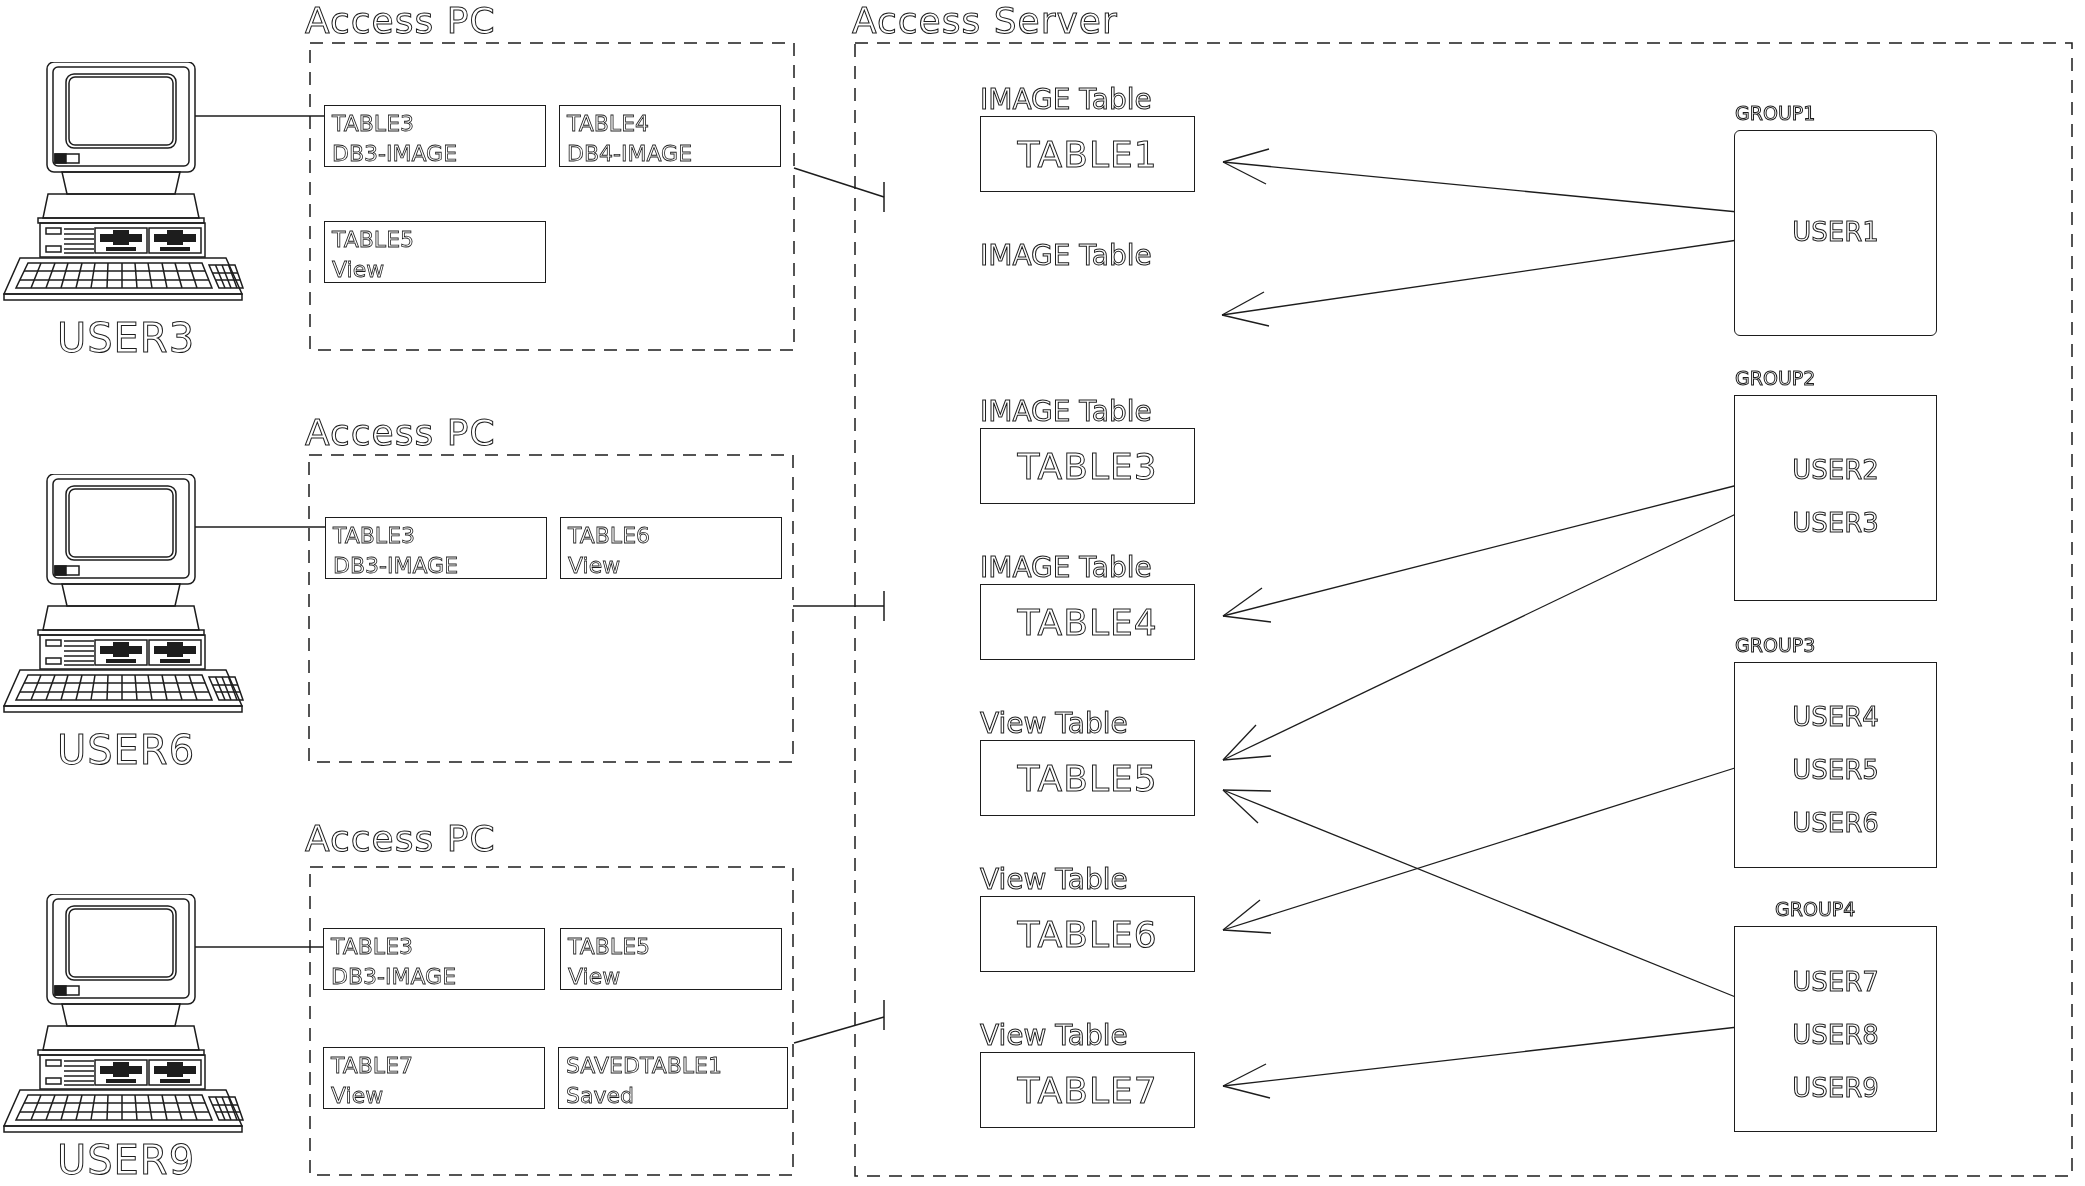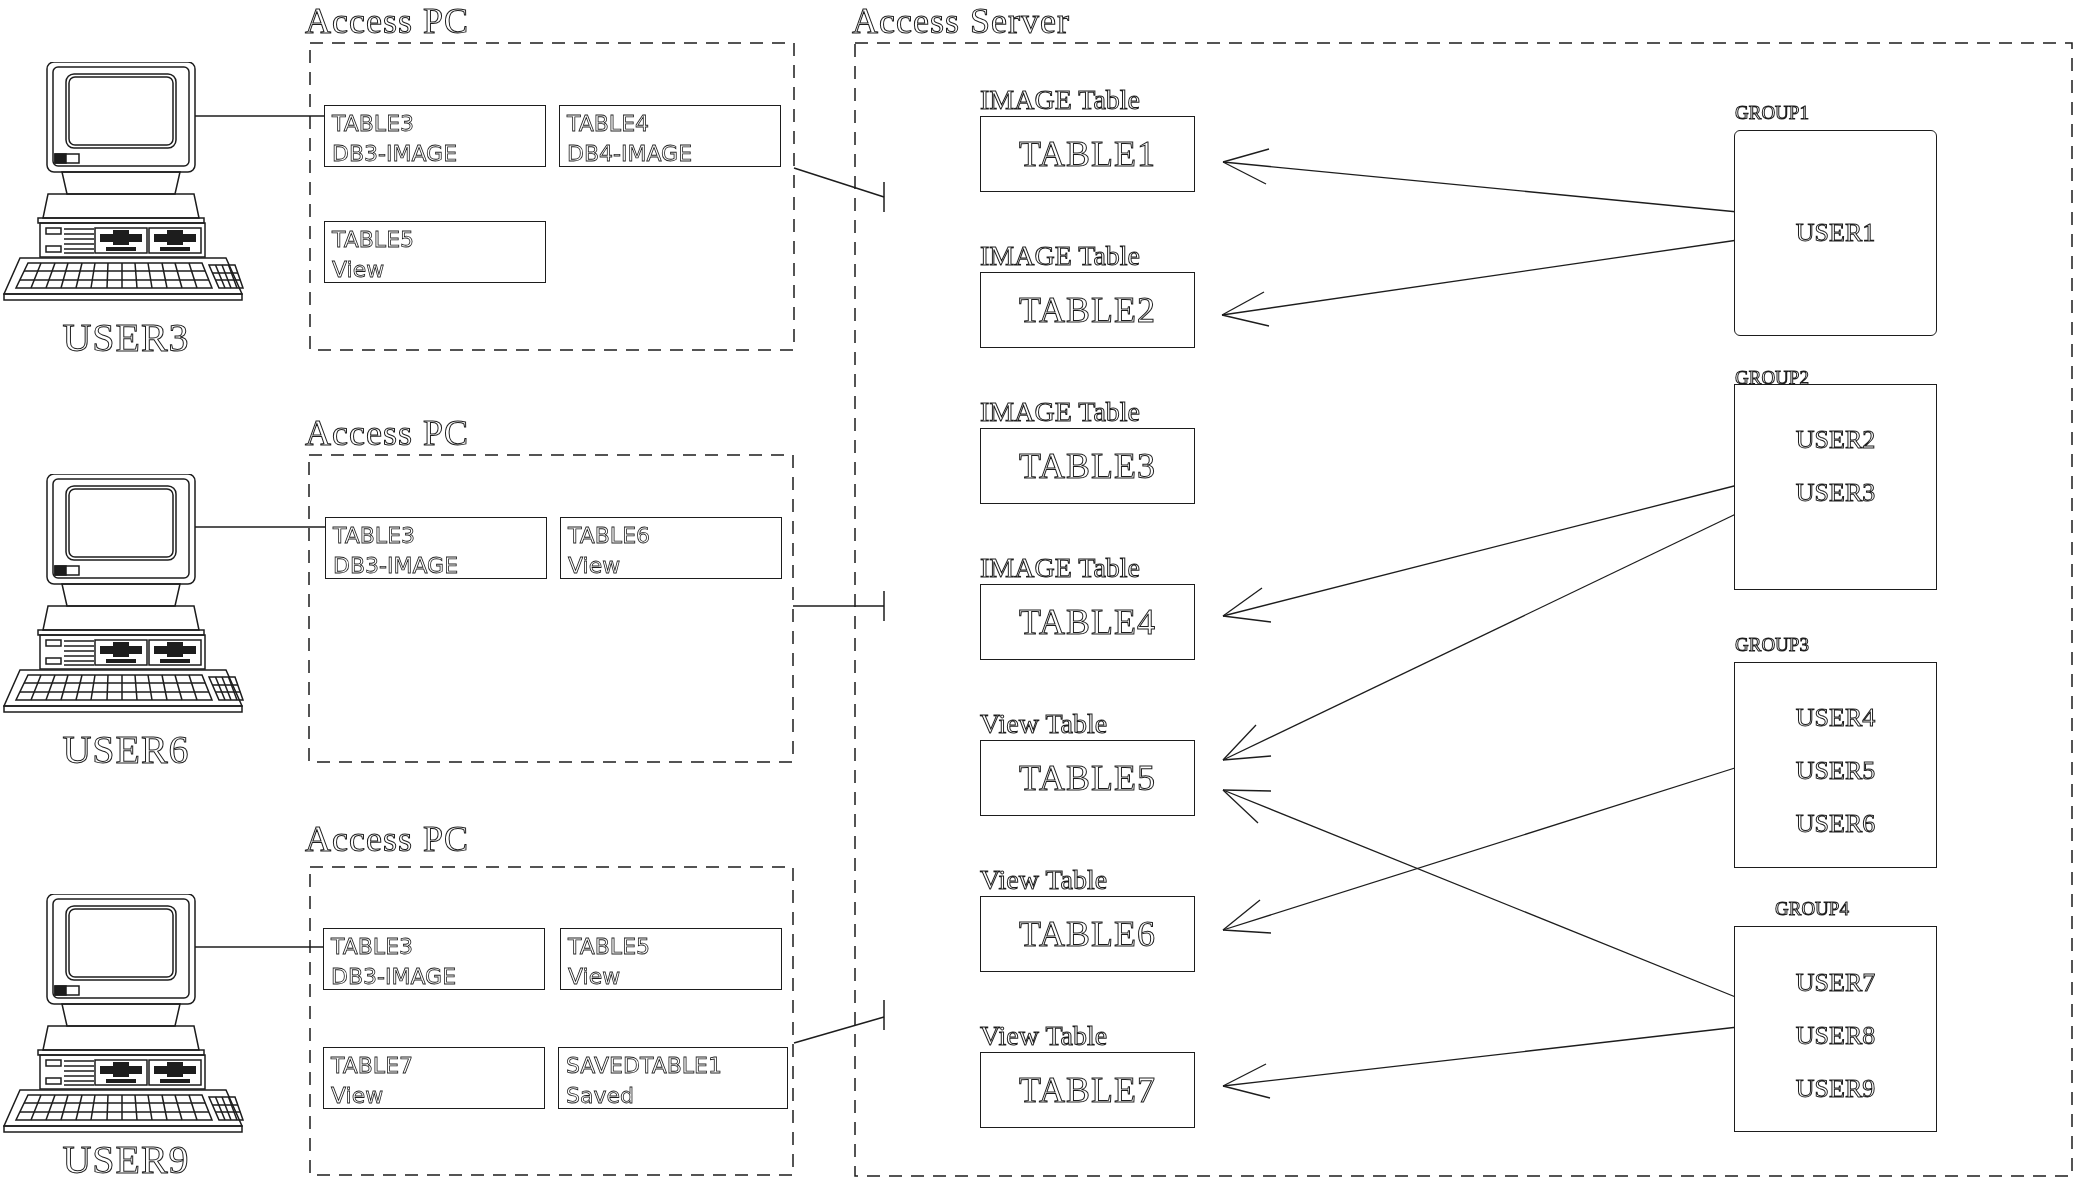--- a/index.html
+++ b/index.html
@@ -9,21 +9,20 @@
     font-family:"DejaVu Sans", sans-serif;
   }
   svg.overlay { position:absolute; left:0; top:0; width:2085px; height:1186px; }
   .abs { position:absolute; }
   
   .hollow {
     color:#0369a1;
     -webkit-text-fill-color:transparent;
     -webkit-text-stroke:1px #1d1d1d;
     white-space:nowrap;
-    font-family:Liberation Serif, serif;
   }
   .hollow-sm {
     color:#1d1d1d;
     -webkit-text-fill-color:transparent;
     -webkit-text-stroke:0.8px #1d1d1d;
     white-space:nowrap;
   }
   .title { font-size:36px; line-height:38px; letter-spacing:1px; }
   .pc-cell {
     position:absolute; width:222px; height:62px;
@@ -227,23 +226,20 @@
     <div class="ln hollow-sm">SAVEDTABLE1</div>
     <div class="ln hollow-sm">Saved</div>
   </div>
 
   <div class="abs hollow srv-label" style="left:980px; top:85px;">IMAGE Table</div>
   <div class="srv-box" style="left:980px; top:116px;">
     <span class="nm hollow">TABLE1</span>
   </div>
 
   <div class="abs hollow srv-label" style="left:980px; top:241px;">IMAGE Table</div>
-  <div class="srv-box" style="left:980px; top:272px;">
-    <span class="nm hollow">TABLE2</span>
-  </div>
 
   <div class="abs hollow srv-label" style="left:980px; top:397px;">IMAGE Table</div>
   <div class="srv-box" style="left:980px; top:428px;">
     <span class="nm hollow">TABLE3</span>
   </div>
 
   <div class="abs hollow srv-label" style="left:980px; top:553px;">IMAGE Table</div>
   <div class="srv-box" style="left:980px; top:584px;">
     <span class="nm hollow">TABLE4</span>
   </div>
@@ -262,21 +258,21 @@
   <div class="srv-box" style="left:980px; top:1052px;">
     <span class="nm hollow">TABLE7</span>
   </div>
 
   <div class="abs hollow grp-label" style="left:1735px; top:98px;">GROUP1</div>
   <div class="grp-box" style="left:1734px; top:130px; padding-top:75px;border-radius:6px;">
     <div class="usr hollow">USER1</div>
   </div>
 
   <div class="abs hollow grp-label" style="left:1735px; top:363px;">GROUP2</div>
-  <div class="grp-box" style="left:1734px; top:384px; padding-top:28px;">
+  <div class="grp-box" style="left:1734px; top:395px; padding-top:48px;">
     <div class="usr hollow">USER2</div>
     <div class="usr hollow">USER3</div>
   </div>
 
   <div class="abs hollow grp-label" style="left:1735px; top:630px;">GROUP3</div>
   <div class="grp-box" style="left:1734px; top:662px; padding-top:28px;">
     <div class="usr hollow">USER4</div>
     <div class="usr hollow">USER5</div>
     <div class="usr hollow">USER6</div>
   </div>

